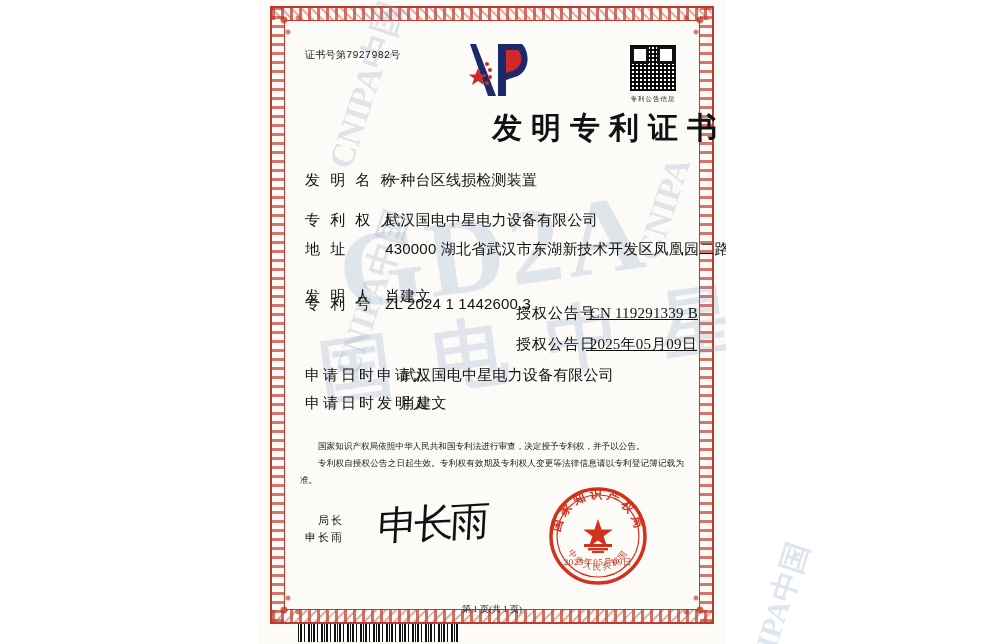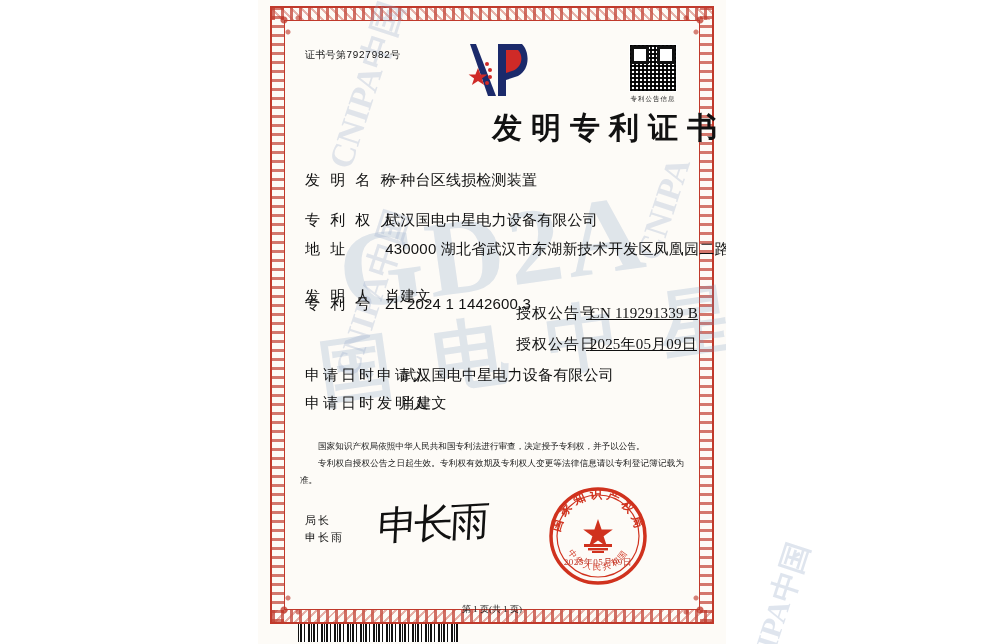--- a/index.html
+++ b/index.html
@@ -278,20 +278,21 @@
 
   #director-block {
     position: absolute;
     left: 47px;
     top: 512px;
     font-size: 11px;
     line-height: 17px;
     color: #111;
     font-family: "Liberation Serif", serif;
     letter-spacing: 2px;
+    text-align: right;
   }
   #signature {
     position: absolute;
     left: 120px;
     top: 496px;
     font-family: "Liberation Serif", serif;
     font-size: 40px;
     color: #111;
     transform: rotate(-3deg) skewX(-6deg);
     letter-spacing: -4px;

